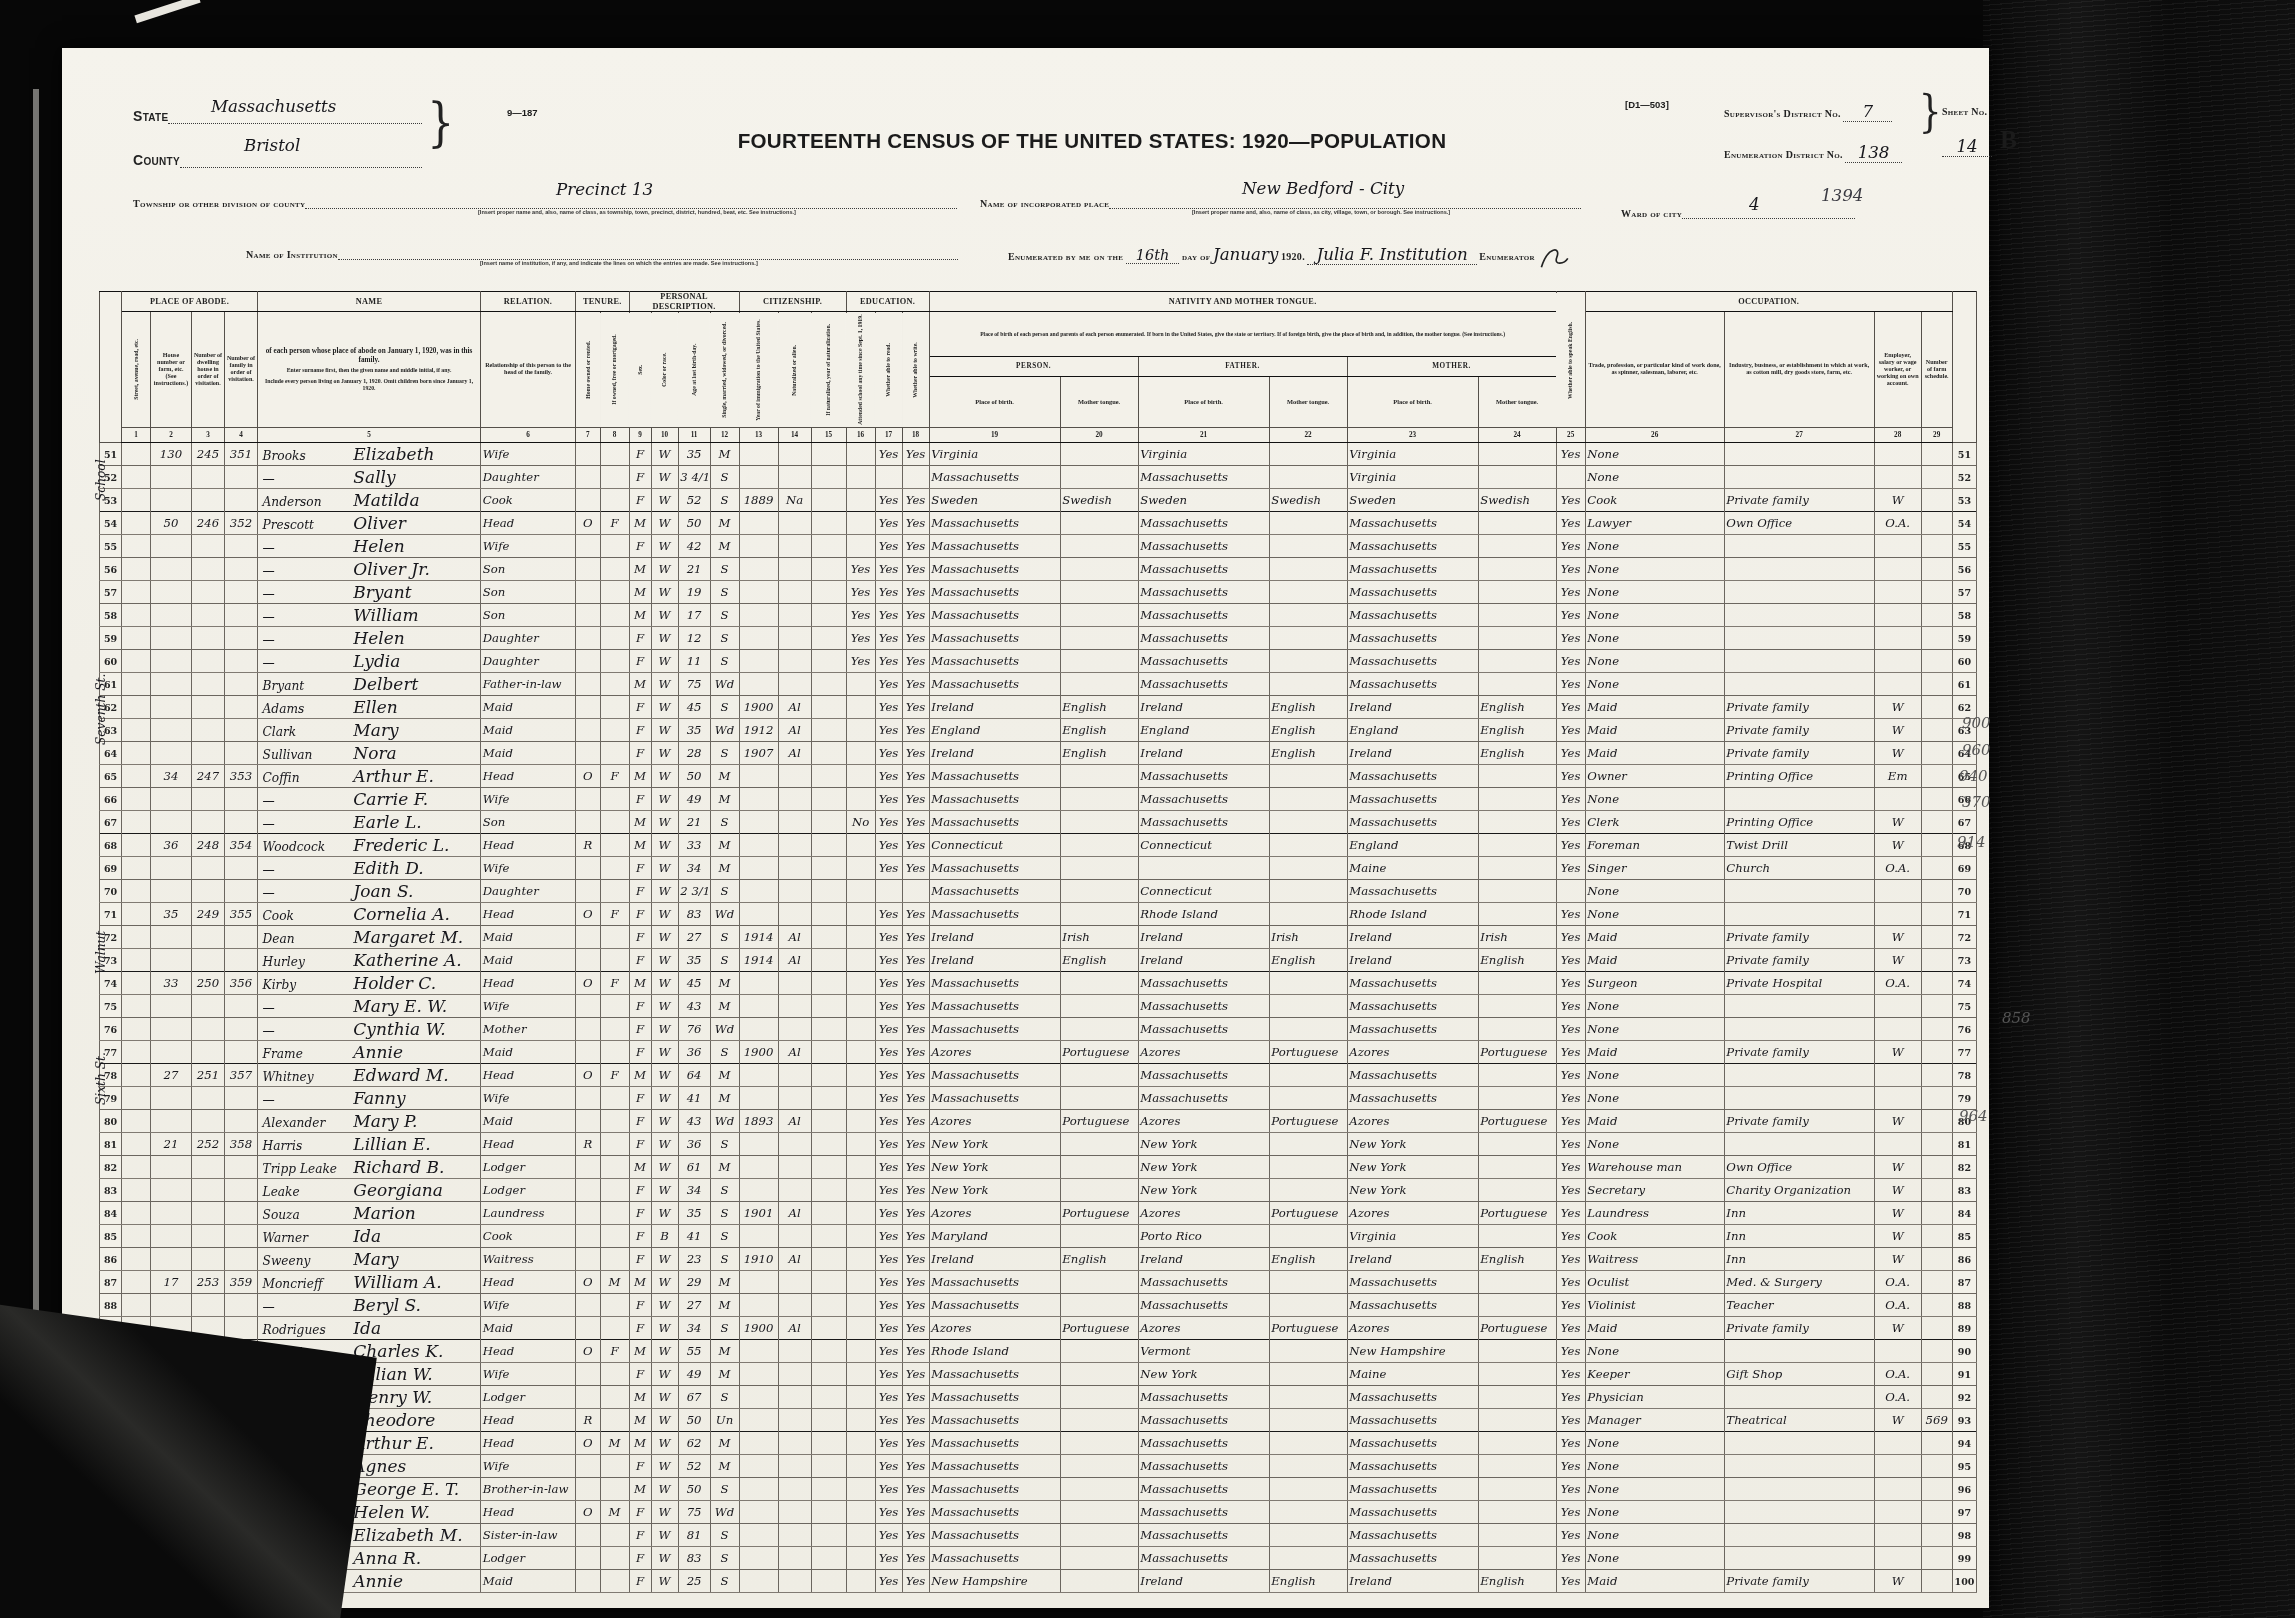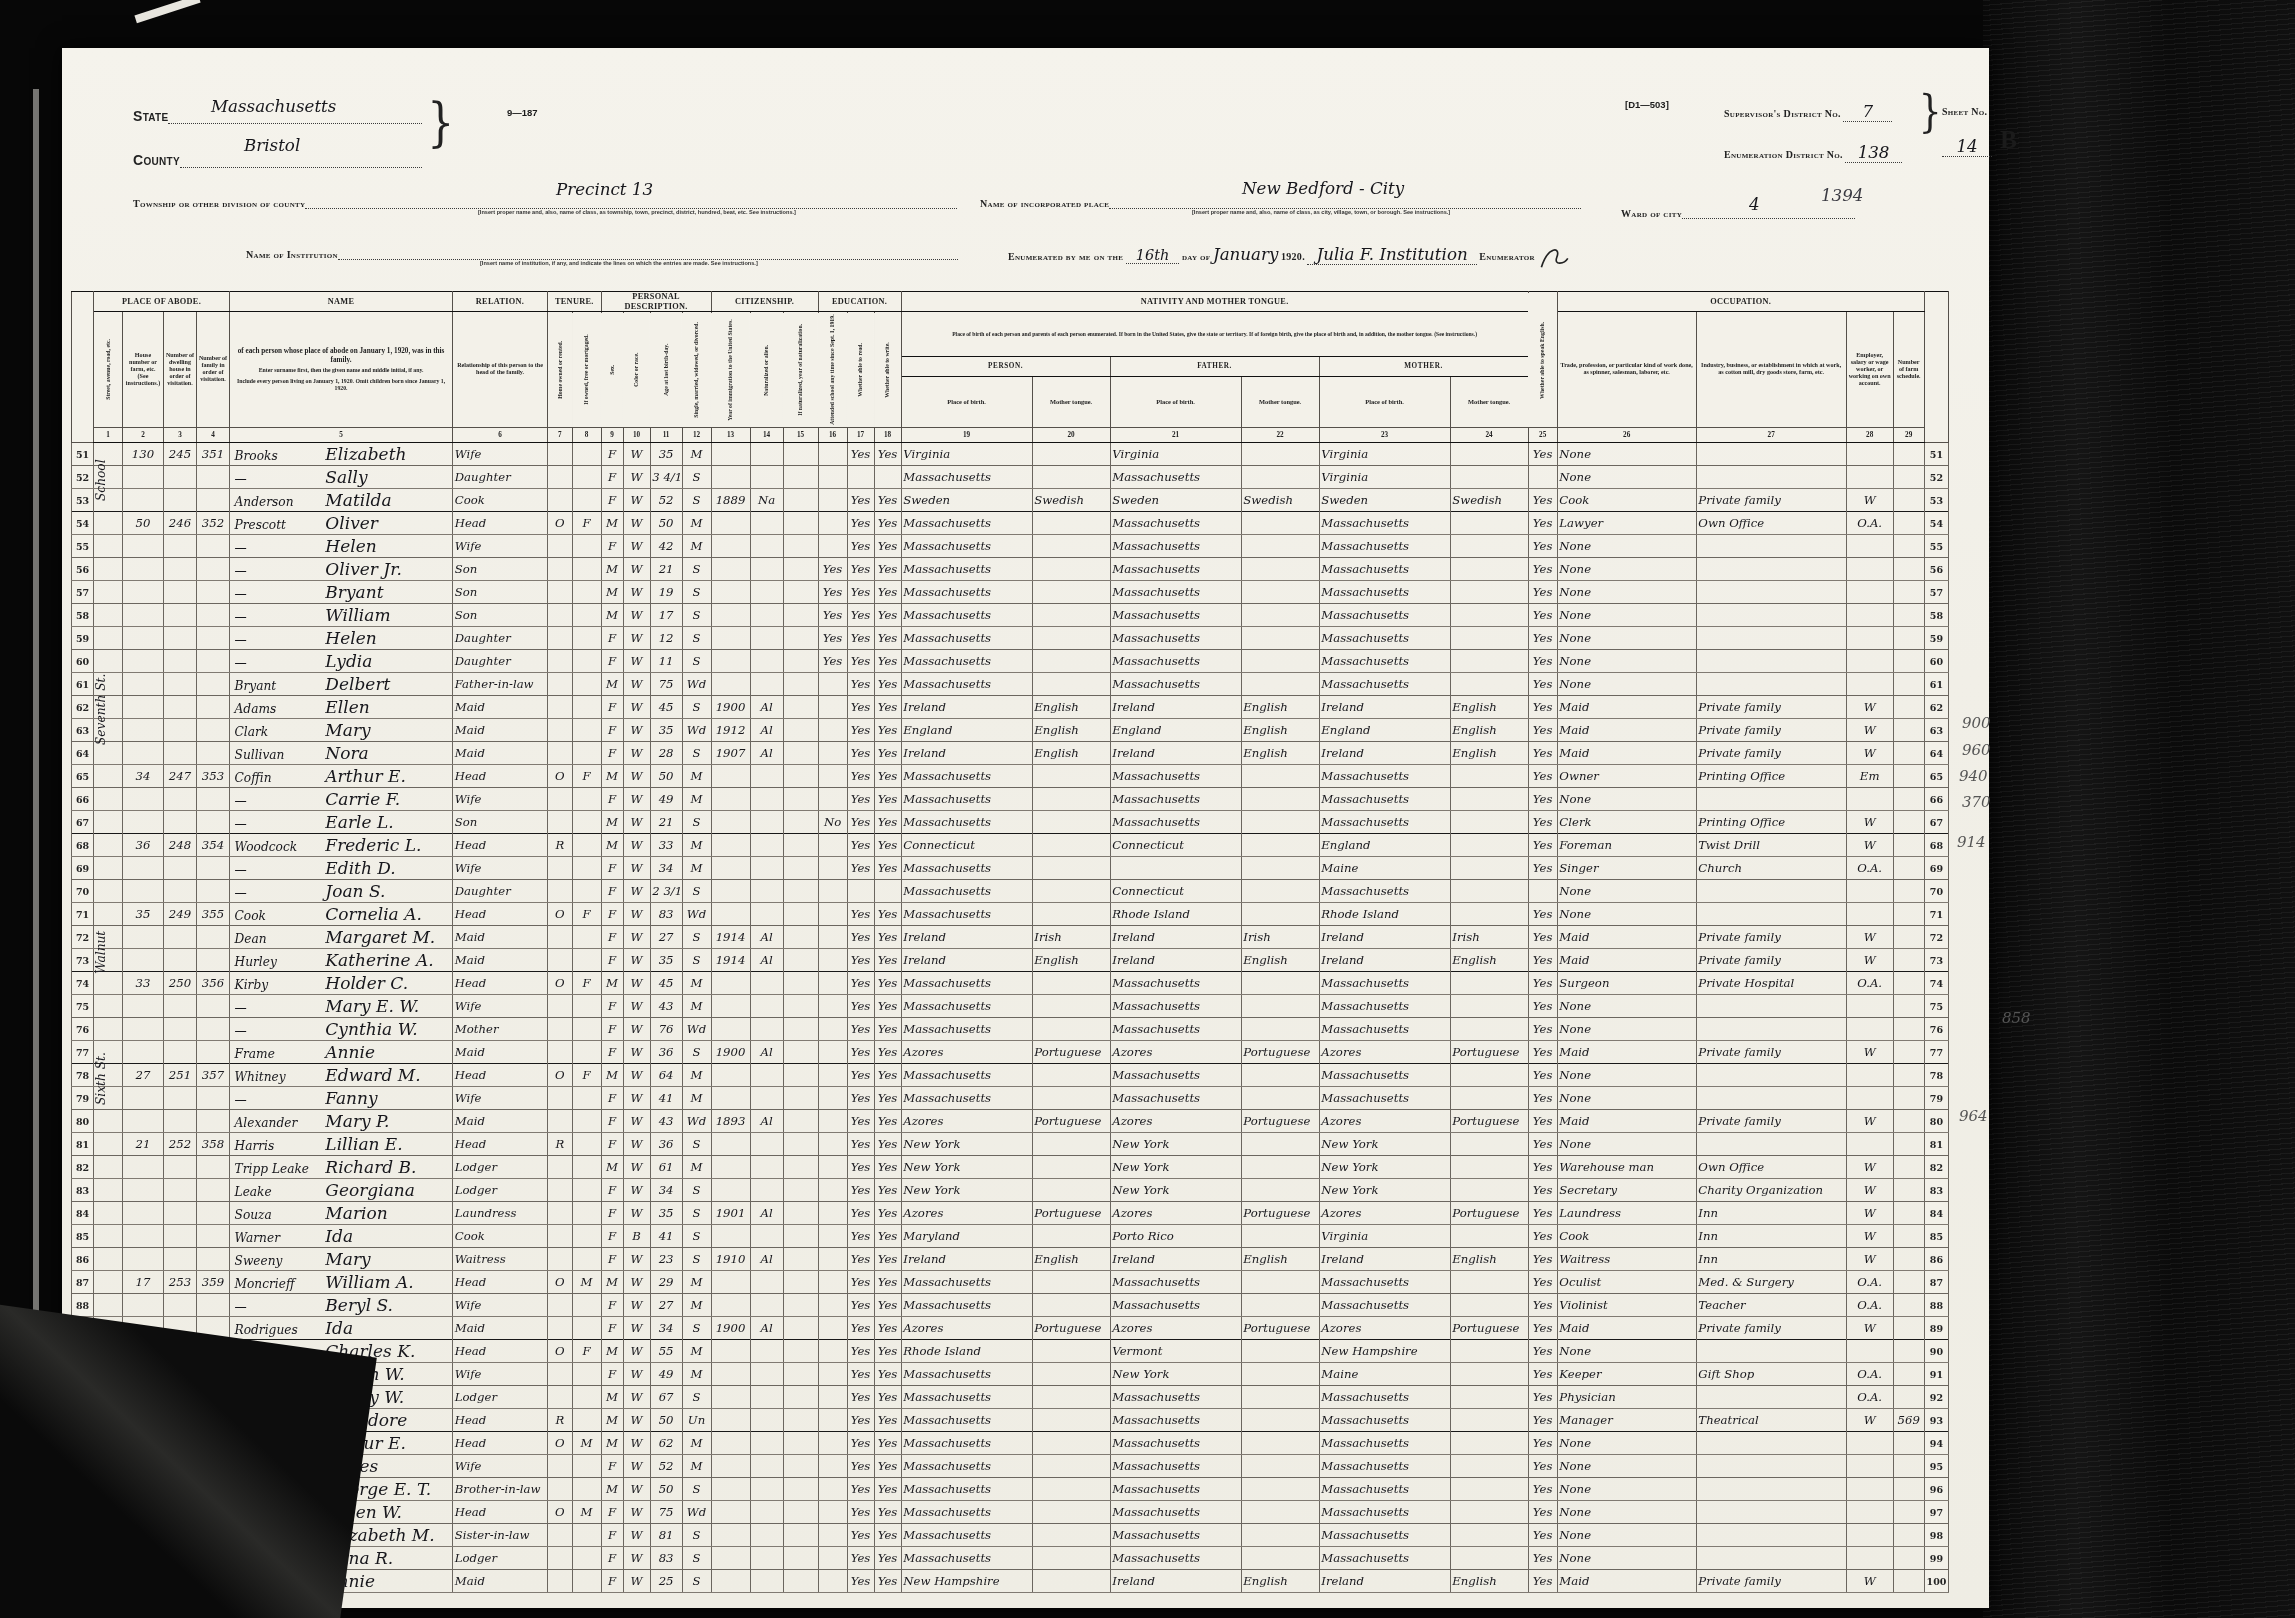--- a/index.html
+++ b/index.html
@@ -28,21 +28,21 @@
   .fine{font-size:5.6px;font-weight:bold;color:#333;letter-spacing:0;}
   .hw{font-family:"DejaVu Serif", serif;font-style:italic;color:#17171c;}
   .flexline{display:flex;align-items:flex-end;}
   .fill{flex:1;border-bottom:1.1px dotted #3a3a3a;height:0.6px;}
   .brace{font-size:53px;font-weight:normal;color:#222;font-family:"DejaVu Serif",serif;transform:scaleX(.8);}
   .dept{font-size:13.4px;font-weight:bold;letter-spacing:0.3px;text-align:center;}
   .title{font-size:20.6px;font-weight:bold;letter-spacing:0.3px;text-align:center;}
   .codesm{font-size:9.5px;font-weight:bold;}
   
   #twrap{position:absolute;left:9px;top:243px;width:1908px;}
-  table{border-collapse:collapse;table-layout:fixed;width:1877px;}
+  table{border-collapse:collapse;table-layout:fixed;width:1877px;margin-left:28px;}
   th,td{border:0.6px solid #55504a;padding:0 1.7px;overflow:hidden;}
   thead th{font-family:"Liberation Serif", serif;font-weight:bold;background:#f3f1e9;
     font-size:6.1px;line-height:1.15;color:#222;text-align:center;vertical-align:middle;}
   thead .grp{font-size:8.3px;letter-spacing:0.3px;border-bottom:1.1px solid #111;}
   thead tr.r1 th{border-top:1.7px solid #111;}
   thead .vert{writing-mode:vertical-rl;transform:rotate(180deg);font-size:5.8px;
     white-space:normal;padding:2.2px 0.6px;}
   thead .nums th{font-size:7.2px;height:14.5px;border-top:1.1px solid #111;border-bottom:1.7px double #111;}
   thead .ndesc{font-size:5.8px;}
   thead .ndesc .b1{font-size:7.2px;margin-bottom:3.3px;}
@@ -87,20 +87,21 @@
     <span class="hw hw-lg" style="position:absolute;left:78px;top:-12.2px;">Massachusetts</span>
   </div>
   <div class="pos flexline" style="left:71px;top:104px;width:289px;">
     <span class="lbl lbl-lg">County</span>
     <span class="fill"></span>
     <span class="hw hw-lg" style="position:absolute;left:111px;top:-16.7px;">Bristol</span>
   </div>
   <div class="pos brace" style="left:362px;top:43px;">}</div>
   <div class="pos codesm" style="left:445px;top:59px;">9—187</div>
 
+  <div class="pos title" style="left:490px;top:81px;width:1080px;">FOURTEENTH CENSUS OF THE UNITED STATES: 1920—POPULATION</div>
 
   <div class="pos codesm" style="left:1563px;top:51px;">[D1—503]</div>
 
   <div class="pos" style="left:1662px;top:53px;">
     <span class="lbl lbl-md">Supervisor's District No.</span>
     <span class="hw hw-lg" style="border-bottom:1.1px dotted #3a3a3a;padding:0 19px;">7</span>
   </div>
   <div class="pos" style="left:1662px;top:94px;">
     <span class="lbl lbl-md">Enumeration District No.</span>
     <span class="hw hw-lg" style="border-bottom:1.1px dotted #3a3a3a;padding:0 12.2px;">138</span>

